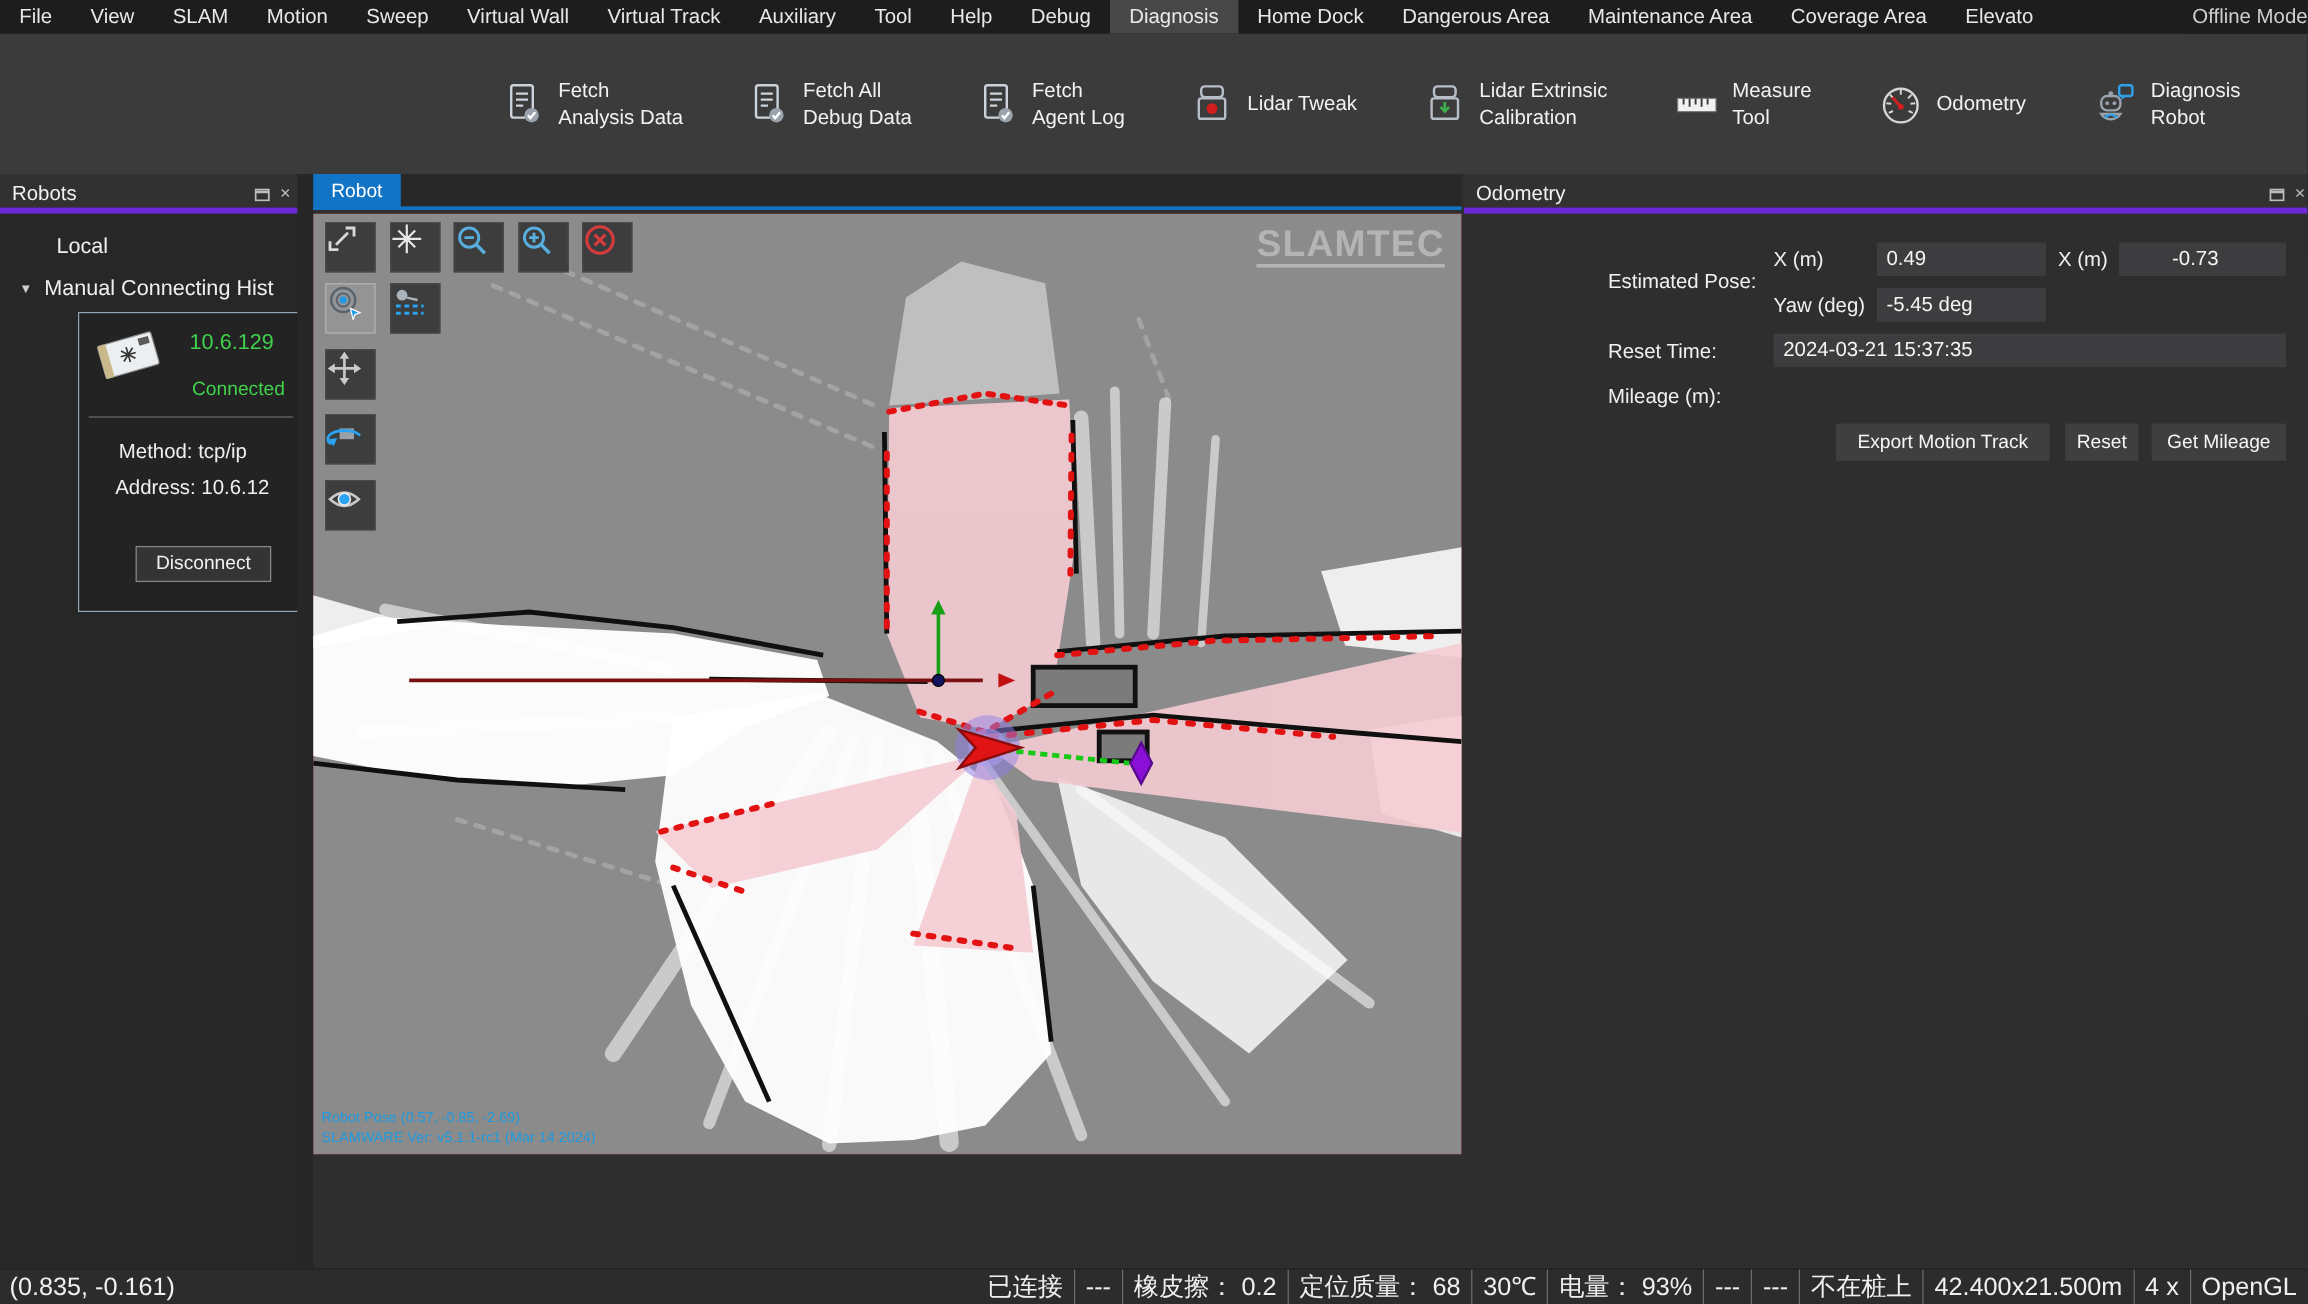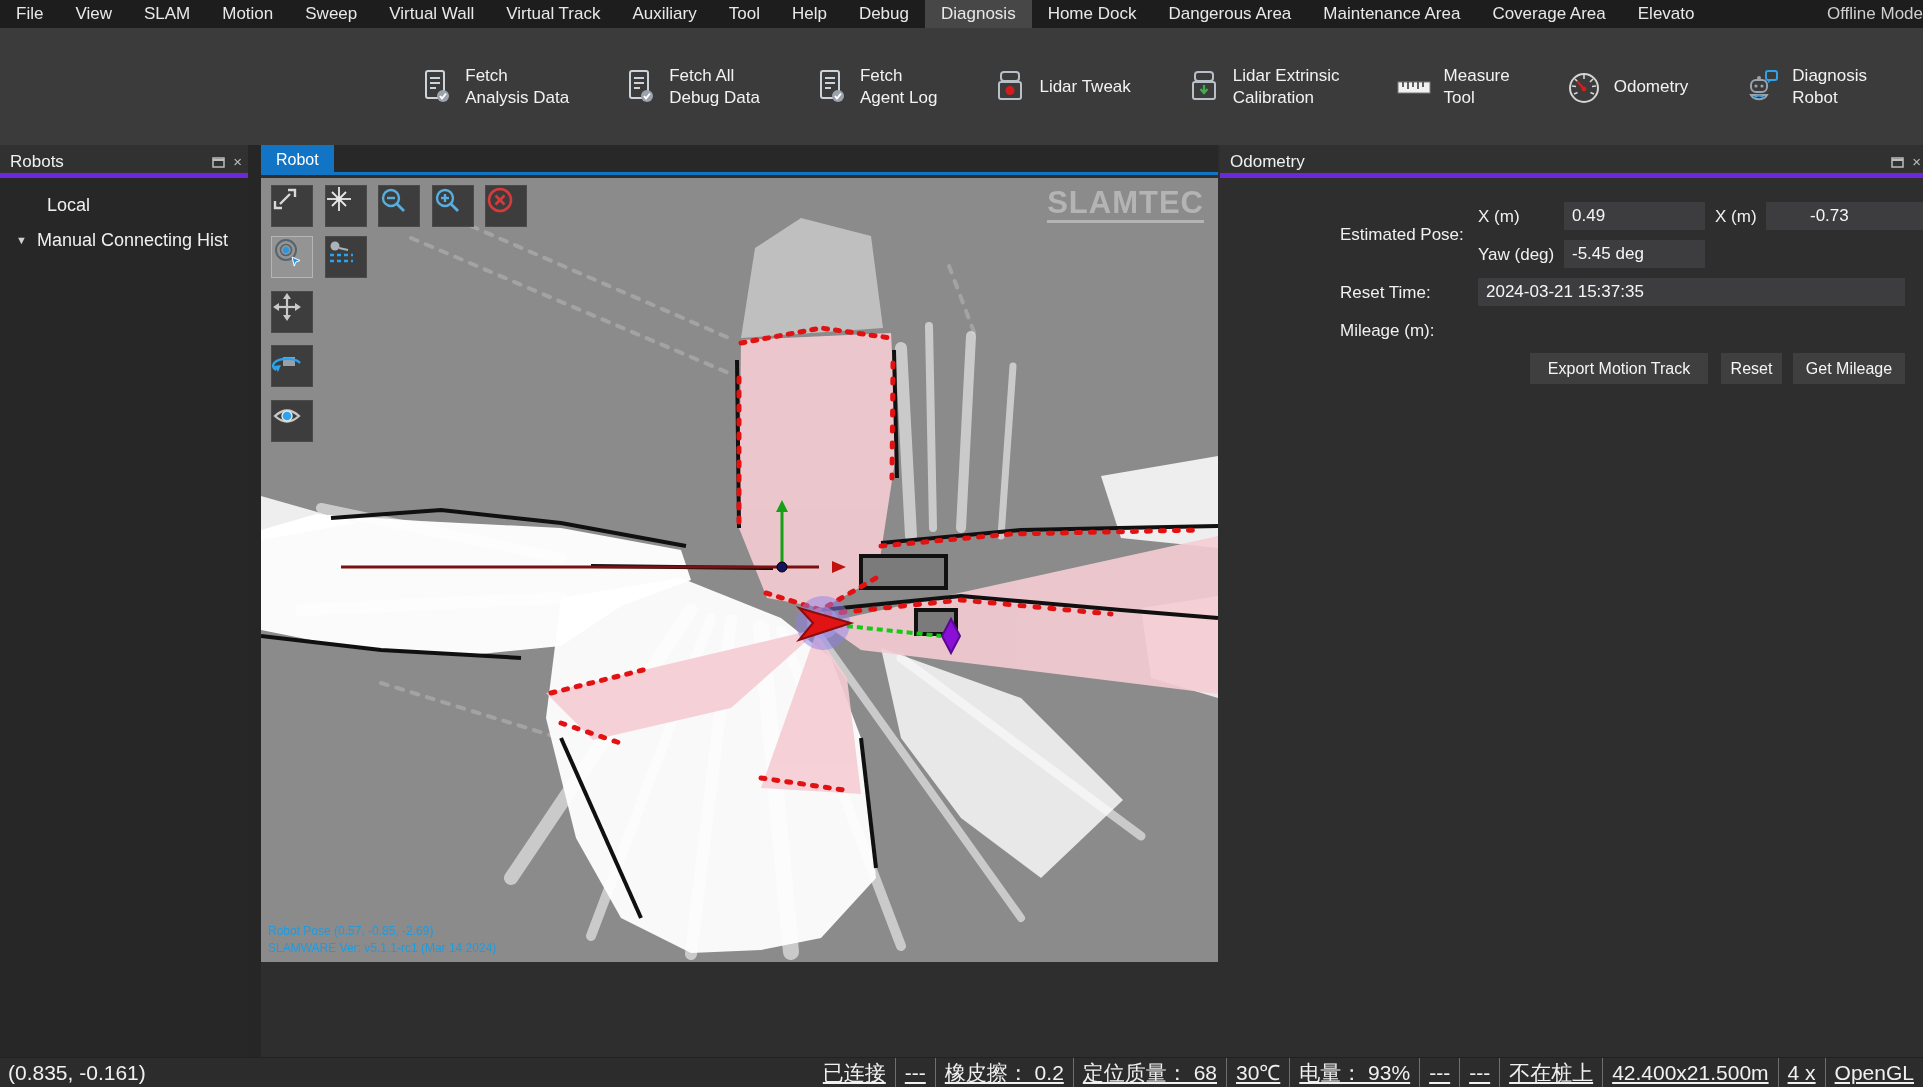--- a/index.html
+++ b/index.html
@@ -111,21 +111,21 @@
     font-family:"Liberation Sans",sans-serif;
   }
 
   
   .statusbar {
     position:absolute; left:0; top:1057px; width:100%; height:30px;
     background:#2c2c2c; border-top:1px solid #222; font-size:21px; color:#f0f0f0;
   }
   .status-coords { position:absolute; left:8px; top:0; line-height:30px; }
   .status-right { position:absolute; right:0; top:0; height:30px; display:flex; }
-  .status-seg { line-height:30px; padding:0 9px; border-left:1px solid #6e6e6e; white-space:nowrap;text-decoration:underline; }
+  .status-seg { line-height:30px; padding:0 9px; border-left:1px solid #6e6e6e; white-space:nowrap; }
   .status-seg:first-child { border-left:none; }
 
   .splitter { position:absolute; left:248px; top:145px; width:13px; height:912px; background:#262626; }
 </style>
 </head>
 <body>
 
 <div class="menubar">
   <div class="menu-item">File</div>
   <div class="menu-item">View</div>
@@ -283,20 +283,36 @@
       <span>×</span>
     </span>
   </div>
 
   <div class="tree-item" style="left:47px; top:50px;">Local</div>
 
   <div class="tree-item" style="left:16px; top:85px;">
     <span class="tree-arrow">▼</span><span>Manual Connecting Hist</span>
   </div>
 
+  <div class="robot-card">
+    <svg width="66" height="54" viewBox="0 0 66 54" style="position:absolute;left:8px;top:8px;">
+      <g transform="rotate(-16 33 27)">
+        <rect x="10" y="13" width="46" height="28" rx="2" fill="#eceff1" stroke="#8e8e8e"></rect>
+        <rect x="10" y="13" width="7" height="28" fill="#c9b98a"></rect>
+        <rect x="44" y="16" width="9" height="6" fill="#5a5a5a"></rect>
+        <path d="M28,22 l10,9 M38,22 l-10,9 M33,20 v13 M26.5,26.5 h13" stroke="#333" stroke-width="1.4" fill="none"></path>
+      </g>
+    </svg>
+    <div class="card-ip">10.6.129</div>
+    <div class="card-status">Connected</div>
+    <div class="card-divider"></div>
+    <div class="card-method">Method: tcp/ip</div>
+    <div class="card-address">Address: 10.6.12</div>
+    <button class="disconnect-btn">Disconnect</button>
+  </div>
 </div>
 
 <div class="splitter"></div>
 
 <div class="map-region">
   <div class="tab-strip">
     <span class="map-tab">Robot</span>
   </div>
 
   <div class="map-canvas">
@@ -487,21 +503,21 @@
       </svg>
       <span>×</span>
     </span>
   </div>
 
   <div class="rp-label" style="left:120px; top:80px;">Estimated Pose:</div>
 
   <div class="rp-label" style="left:258px; top:62px;">X (m)</div>
   <input class="rp-input" style="left: 344px; top: 57px; width: 141px;" value="0.49">
   <div class="rp-label" style="left:495px; top:62px;">X (m)</div>
-  <input class="rp-input" style="left: 546px; top: 57px; width: 158px; padding-left: 44px;" value="-0.73">
+  <input class="rp-input" style="left: 546px; top: 57px; width: 139px; padding-left: 44px;" value="-0.73">
 
   <div class="rp-label" style="left:258px; top:100px;">Yaw (deg)</div>
   <input class="rp-input" style="left: 344px; top: 95px; width: 141px;" value="-5.45 deg">
 
   <div class="rp-label" style="left:120px; top:138px;">Reset Time:</div>
   <input class="rp-input" style="left: 258px; top: 133px; width: 427px;" value="2024-03-21 15:37:35">
 
   <div class="rp-label" style="left:120px; top:176px;">Mileage (m):</div>
 
   <button class="rp-btn" style="left:310px; top:208px; width:178px;">Export Motion Track</button>

